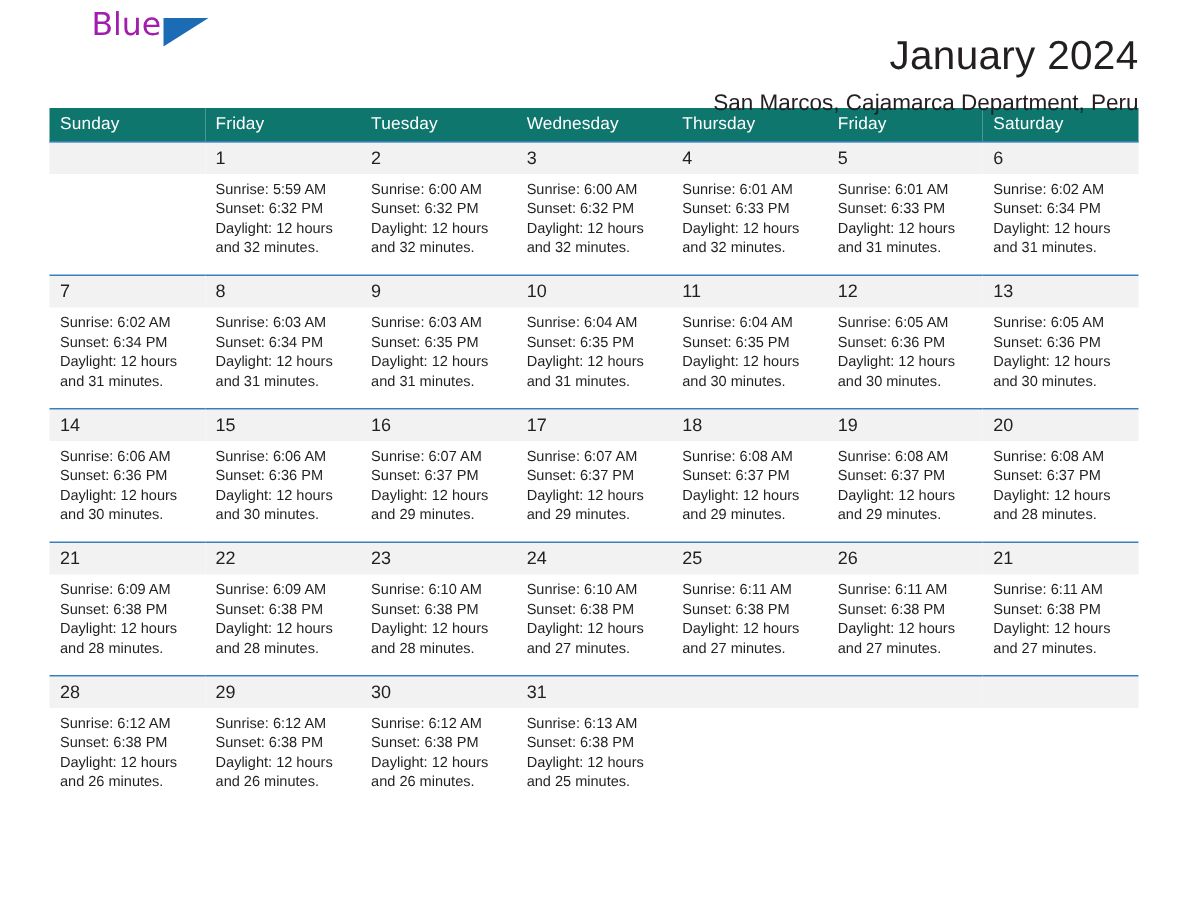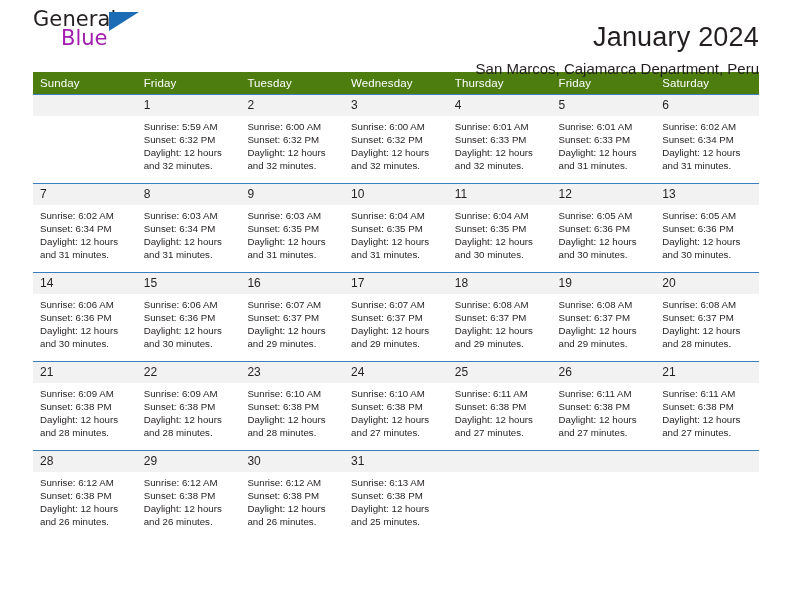--- a/index.html
+++ b/index.html
@@ -85,21 +85,21 @@
     font-weight: normal;
   }
 
   
   .calendar {
     width: 726px;
     border-collapse: collapse;
     table-layout: fixed;
   }
   .calendar th {
-    background: #4d7c0f;
+    background: #0f766e;
     color: #ffffff;
     font-size: 11.5px;
     font-weight: normal;
     text-align: left;
     padding: 5px 0 5px 7px;
     height: 12px;
     letter-spacing: .1px;
   }
   .calendar td {
     vertical-align: top;
@@ -137,21 +137,20 @@
   }
 </style>
 </head>
 <body>
 
 <div class="page">
 
   <div class="masthead">
 
     <div class="brand">
-      <span class="brand-general">General</span>
       <span class="brand-triangle"></span>
       <span class="brand-blue">Blue</span>
     </div>
 
     <div class="title-block">
       <h1 class="cal-title">January 2024</h1>
       <h2 class="cal-subtitle">San Marcos, Cajamarca Department, Peru</h2>
     </div>
 
   </div>

